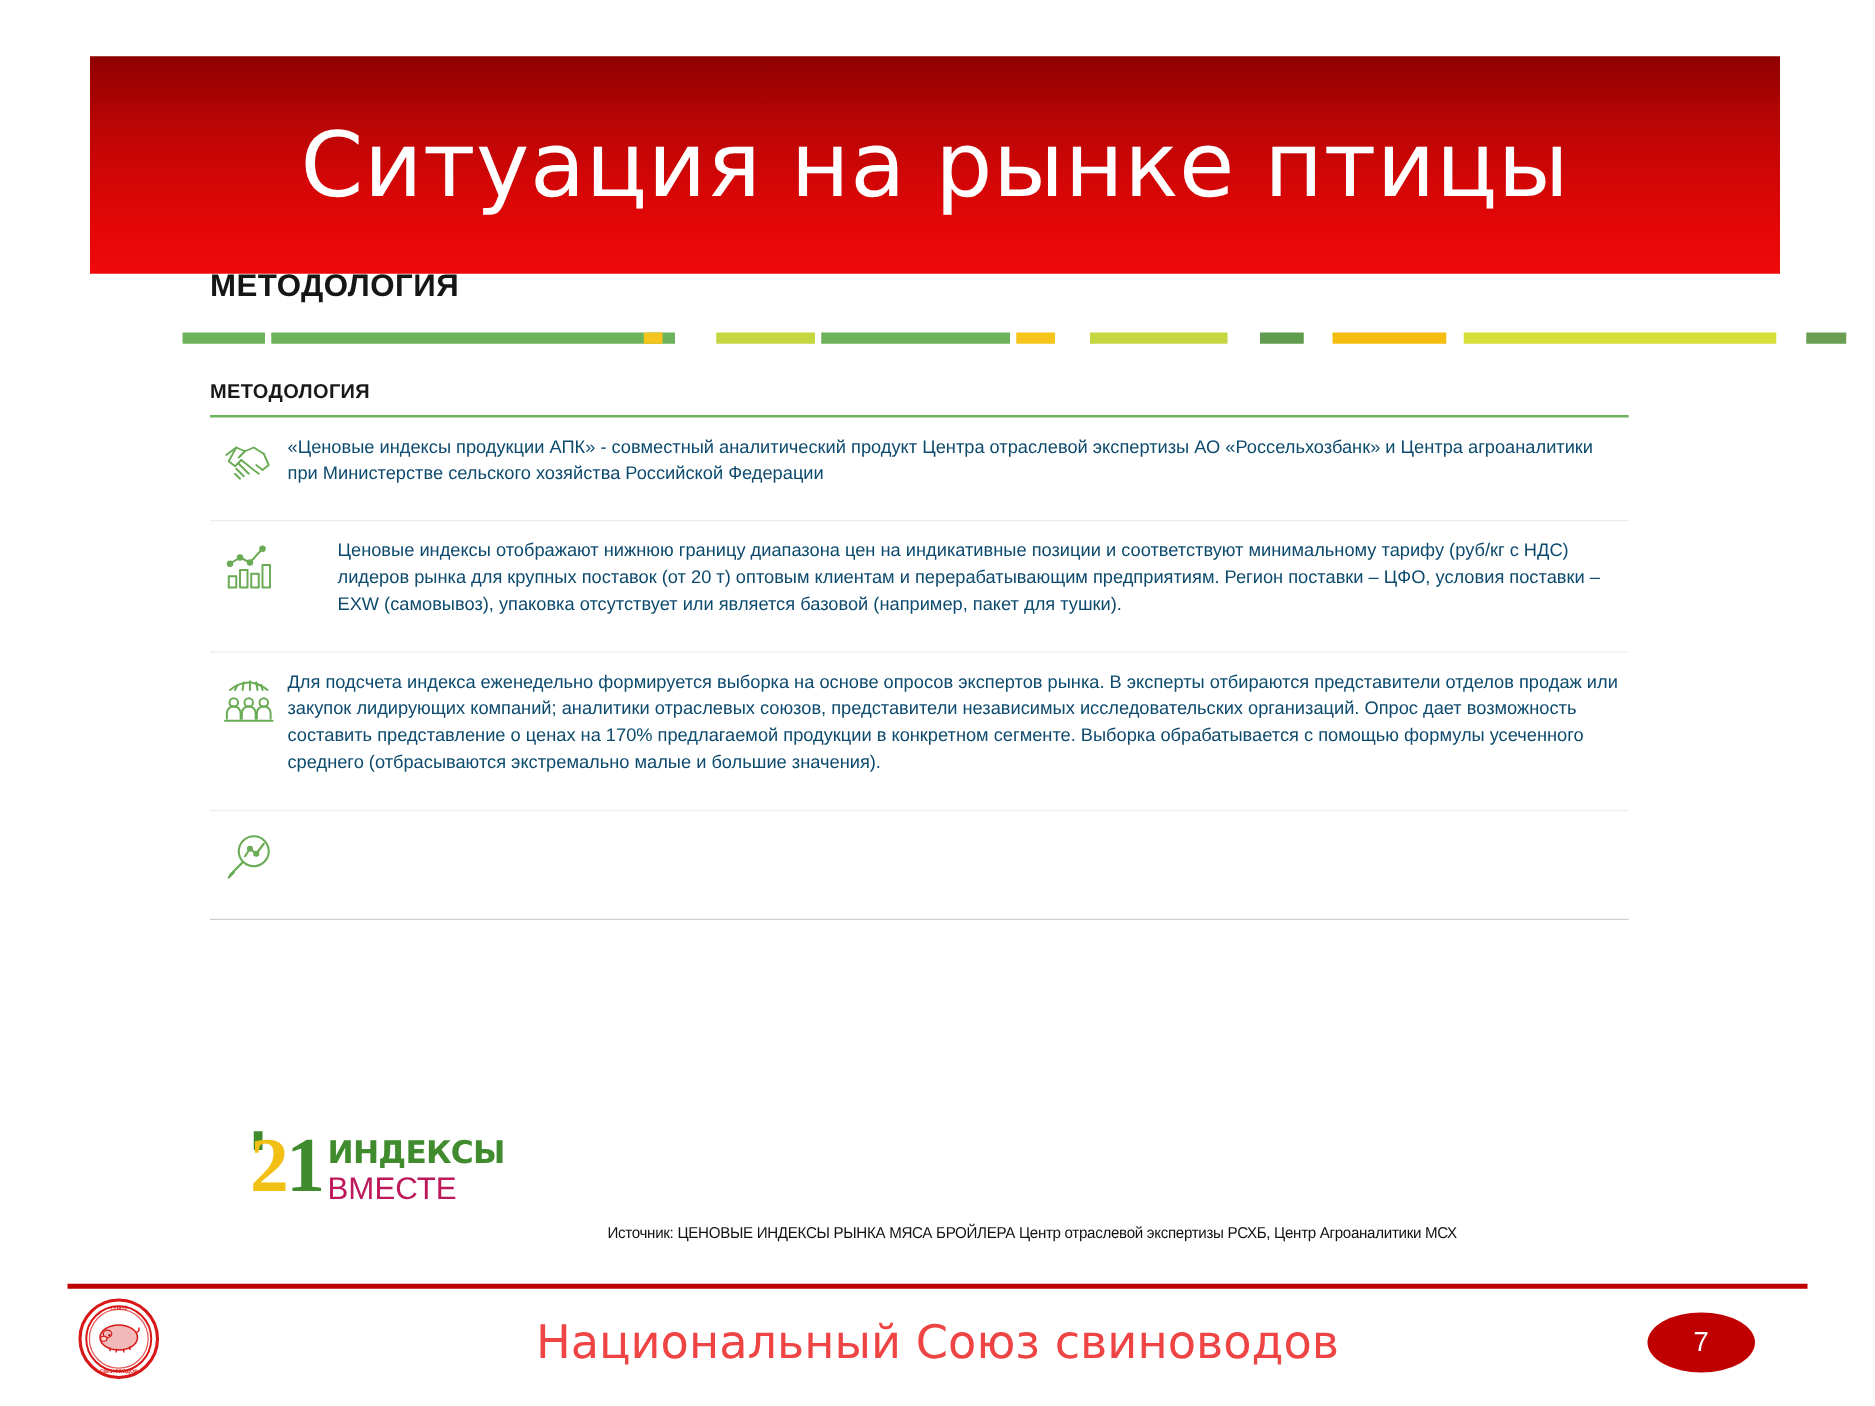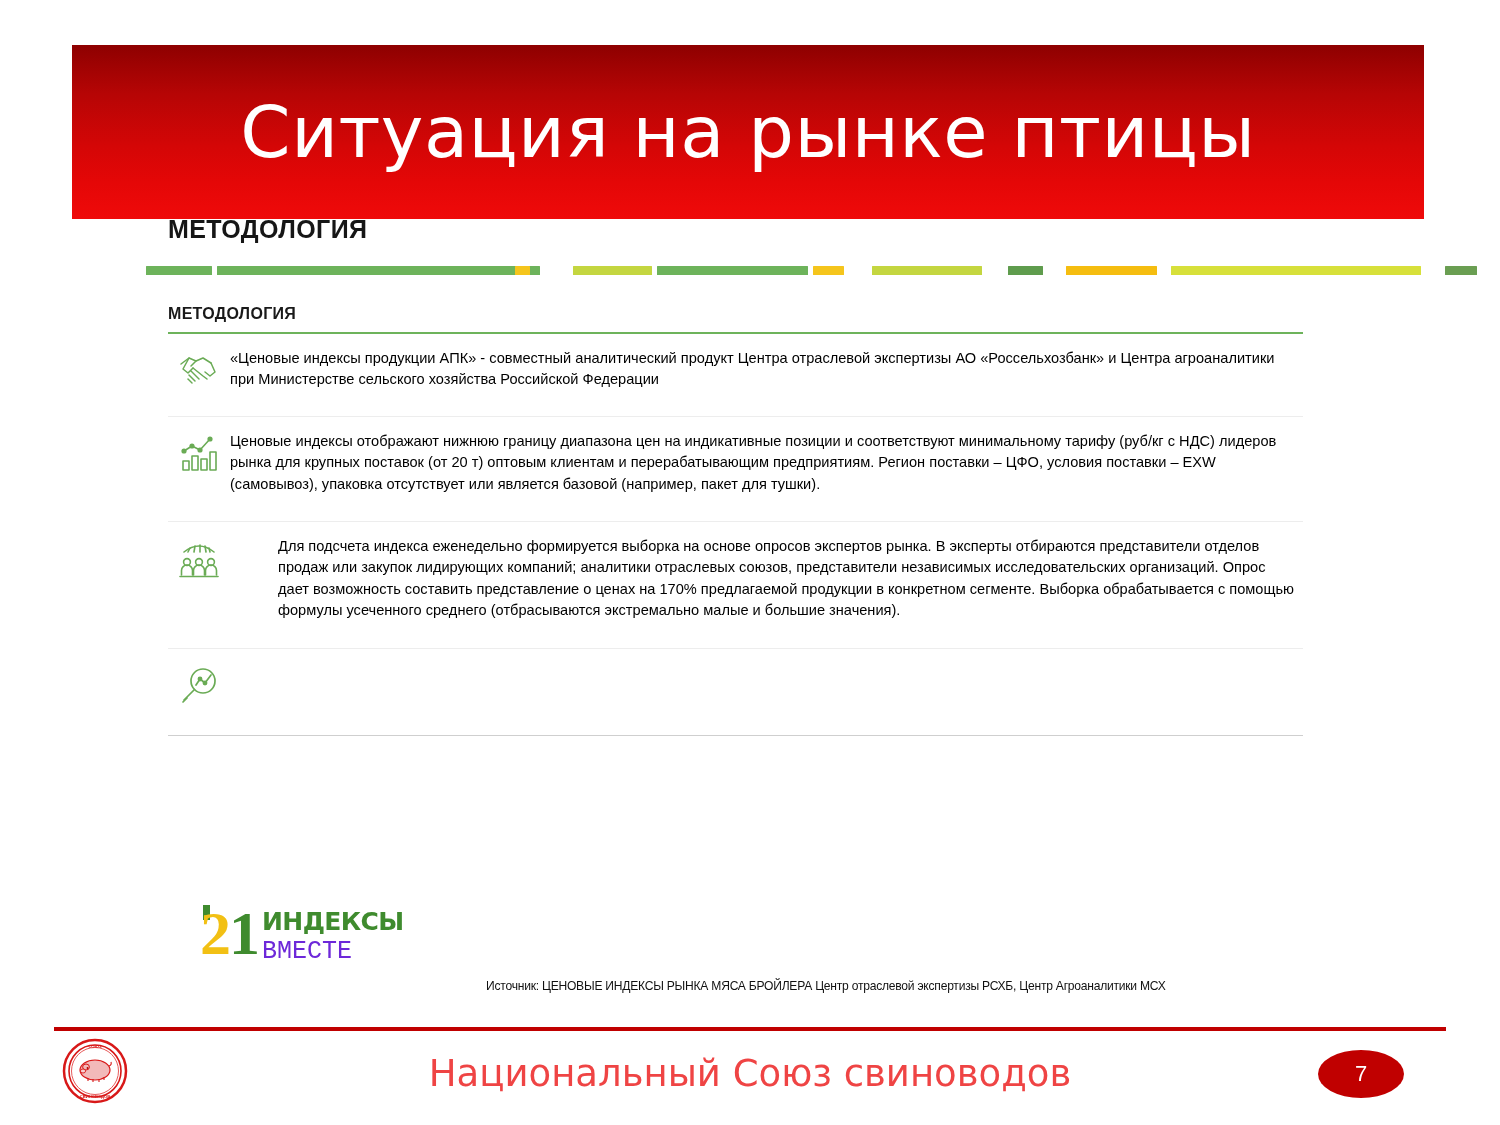--- a/index.html
+++ b/index.html
@@ -98,28 +98,28 @@
     flex: 0 0 62px;
     width: 62px;
     padding-top: 3px;
     display: flex;
     justify-content: center;
   }
   .row-text {
     flex: 1 1 auto;
     font-size: 14.6px;
     line-height: 1.47;
-    color: #000000;
+    color: #0c4a6e;
     font-family: "Liberation Sans", sans-serif;
     text-align: left;
     padding-right: 4px;
   }
   .row-1 { min-height: 52px; }
-  .row-2 { min-height: 74px; }
-  .row-3 { min-height: 96px; gap: 48px; }
+  .row-2 { min-height: 74px; gap: 40px; }
+  .row-3 { min-height: 96px; }
   .row-4 { min-height: 56px; }
 
   
   .logo21 {
     position: absolute;
     left: 200px;
     top: 900px;
     width: 200px;
     height: 82px;
   }
@@ -152,23 +152,23 @@
     color: #3f8b2e;
     letter-spacing: -0.6px;
     font-family: "DejaVu Sans", sans-serif;
   }
   .logo21 .l-w2 {
     position: absolute;
     left: 62px;
     top: 37px;
     font-size: 25px;
     font-weight: normal;
-    color: #6d28d9;
+    color: #be185d;
     letter-spacing: 0px;
-    font-family: Liberation Mono, monospace;
+    font-family: Liberation Sans, sans-serif;
   }
 
   
   .source-note {
     position: absolute;
     left: 486px;
     top: 979px;
     width: 900px;
     font-size: 12.6px;
     color: #111111;

